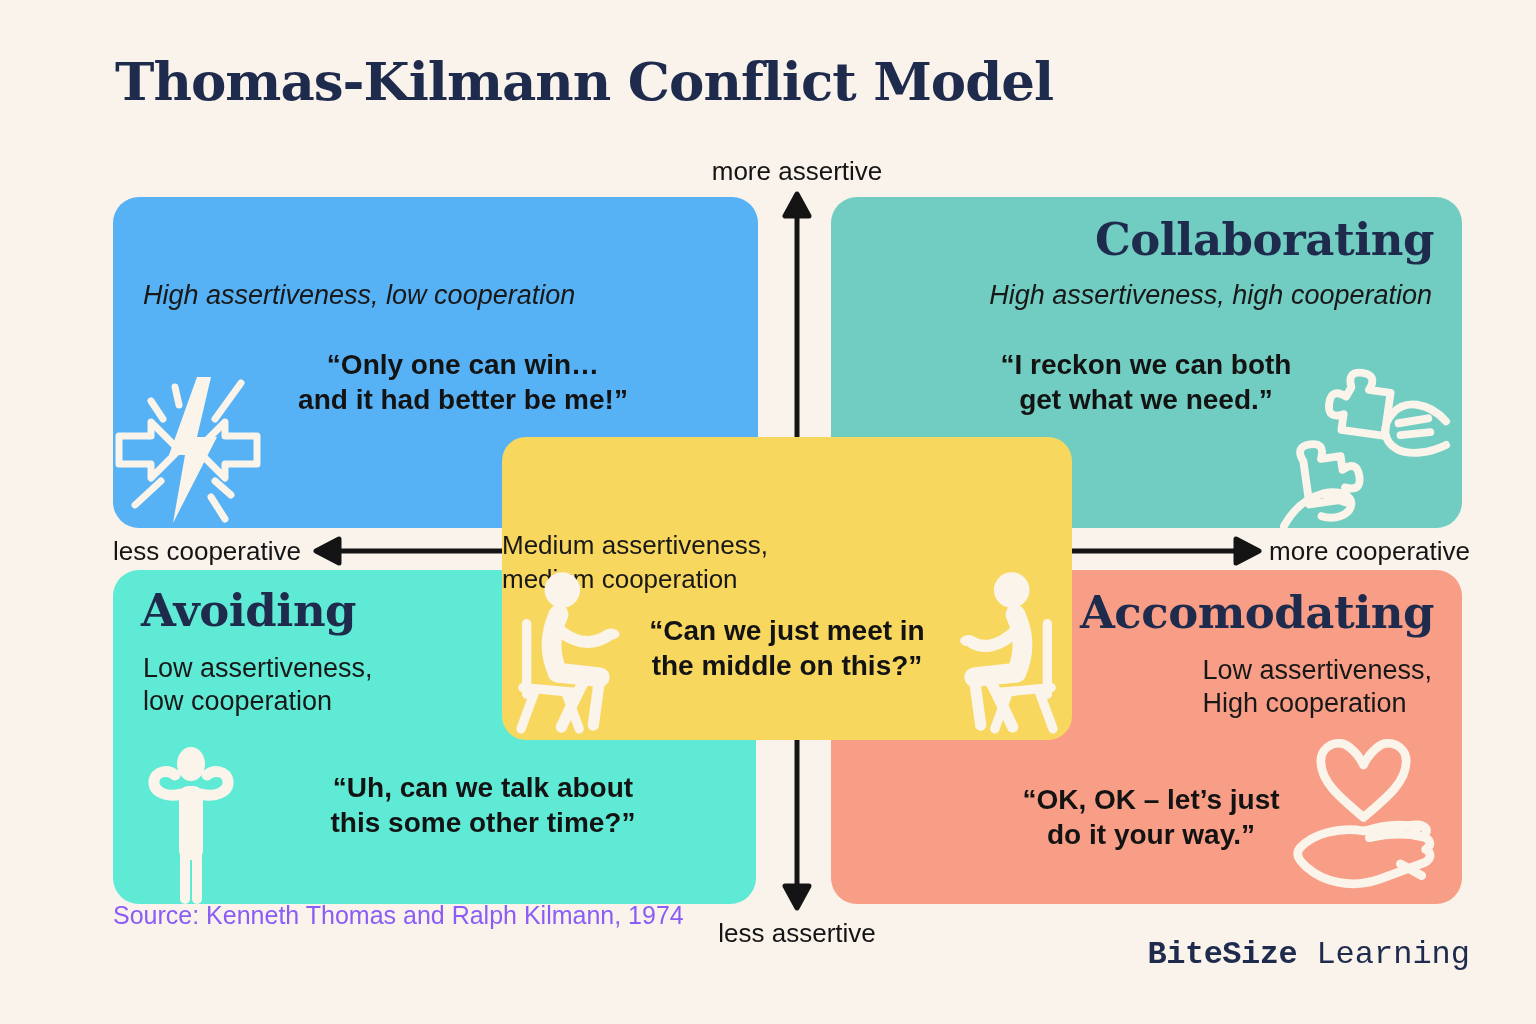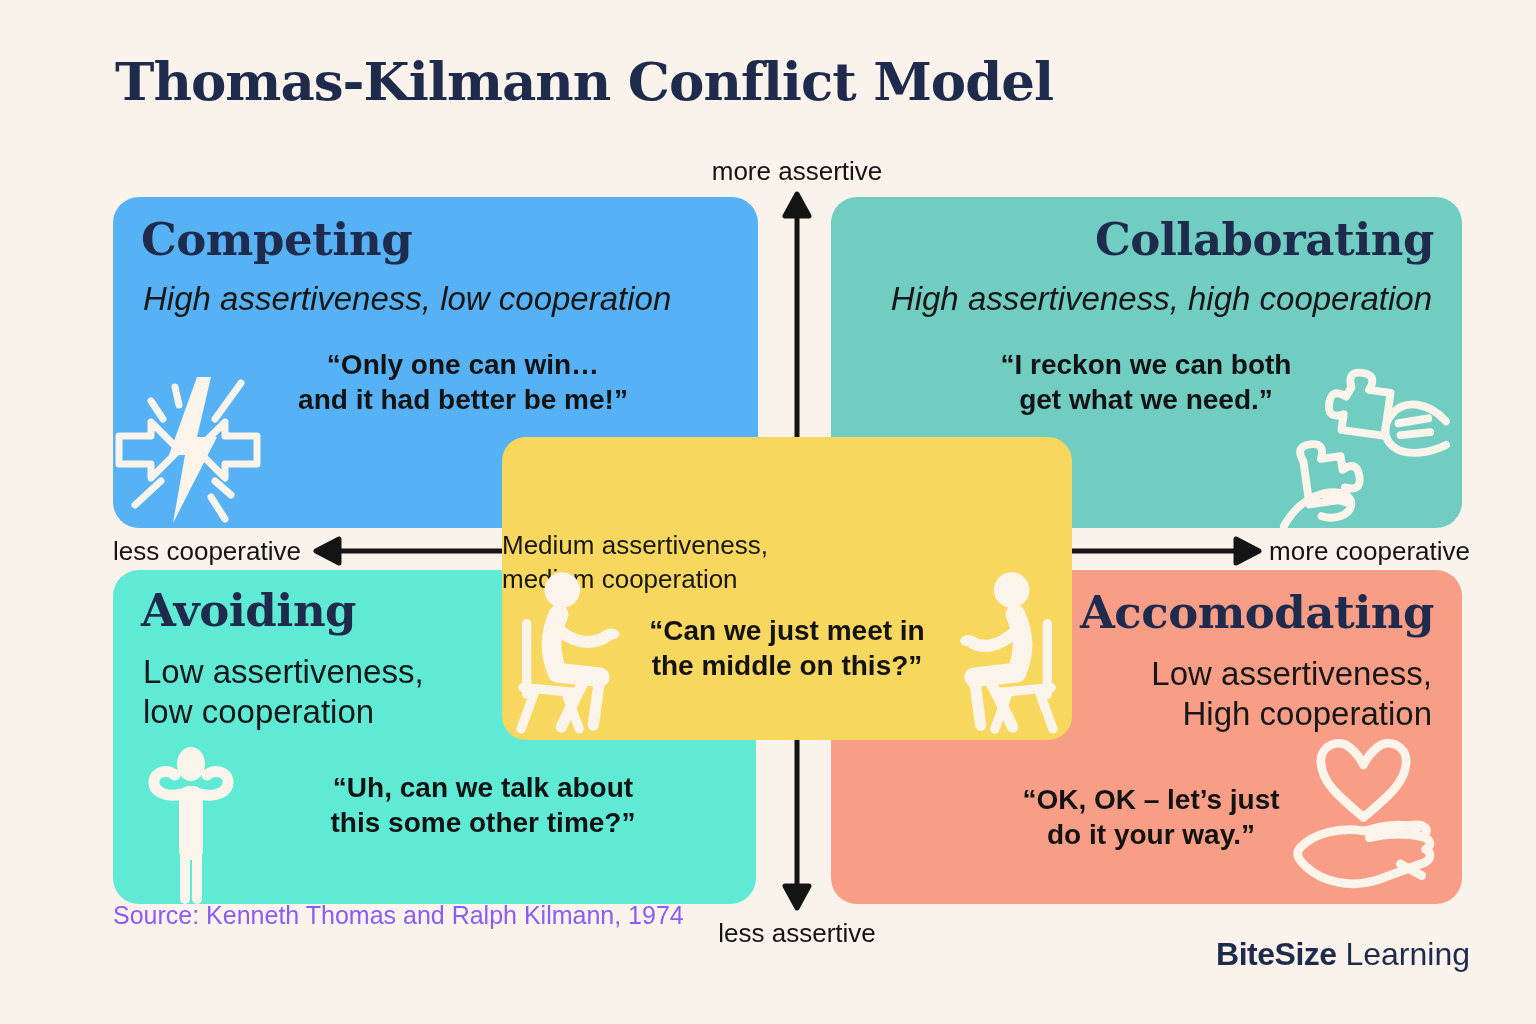--- a/index.html
+++ b/index.html
@@ -7,38 +7,38 @@
           font-family:"Liberation Sans",sans-serif;color:#141414;}
   .page-title{position:absolute;left:115px;top:50px;font-family:"DejaVu Serif",serif;
               font-weight:800;font-size:53px;color:#1F2B4D;letter-spacing:-1px;text-align:right;}
   .quad{position:absolute;border-radius:26px;z-index:1;}
   .quad.competing{left:113px;top:197px;width:645px;height:331px;background:#57B2F5;}
   .quad.collaborating{left:831px;top:197px;width:631px;height:331px;background:#71CCC1;}
   .quad.avoiding{left:113px;top:570px;width:643px;height:334px;background:#5eead4;}
   .quad.accommodating{left:831px;top:570px;width:631px;height:334px;background:#F89E87;}
   .q-title{position:absolute;font-family:"DejaVu Serif",serif;font-weight:800;
            font-size:45px;color:#1F2B4D;letter-spacing:-0.5px;white-space:nowrap;}
-  .q-sub{position:absolute;font-size:33px;line-height:1.22;white-space:pre-line;color:#181818;}
+  .q-sub{position:absolute;font-size:27px;line-height:1.22;white-space:pre-line;color:#181818;}
   .italic{font-style:italic;}
   .q-quote{position:absolute;font-weight:bold;font-size:28px;line-height:1.25;
            text-align:center;white-space:pre-line;color:#131313;}
-  .t-right{text-align:right;}
+  .t-right{text-align:left;}
   .center-box{position:absolute;left:502px;top:437px;width:570px;height:303px;background:#F8D75F;
               border-radius:24px;z-index:10;}
   .center-box .q-title{left:0;right:0;top:18px;text-align:center;font-size:43px;}
   .center-box .q-sub{left:0;right:0;top:92px;font-size:26px;line-height:1.3;}
   .center-box .q-quote{left:0;right:0;top:176px;}
   .axis-label{position:absolute;font-size:26px;color:#141414;white-space:nowrap;}
   .axis-top{left:647px;width:300px;top:156px;text-align:center;}
   .axis-bottom{left:647px;width:300px;top:918px;text-align:center;}
   .axis-left{left:113px;top:536px;}
   .axis-right{right:66px;top:536px;}
   .arrows{position:absolute;left:0;top:0;width:1536px;height:1024px;z-index:5;pointer-events:none;}
   .source{position:absolute;left:113px;top:901px;font-size:25px;color:#8b5cf6;text-align:center;}
-  .logo{position:absolute;right:66px;top:936px;font-family:Liberation Sans, sans-serif;
+  .logo{position:absolute;right:66px;top:936px;font-family:Liberation Mono, monospace;
         font-size:32px;color:#1F2B4D;white-space:nowrap;}
   .logo .bold{font-weight:800;letter-spacing:-0.5px;}
   .logo .reg{font-weight:500;}
   .icon{position:absolute;}
   .icon svg{display:block;width:100%;height:100%;}
 </style>
 </head>
 <body>
 
 <div class="canvas">
@@ -55,21 +55,20 @@
       <line x1="797" y1="212" x2="797" y2="892"></line>
       <line x1="334" y1="551" x2="1240" y2="551"></line>
       <polygon points="797,194 785,216 809,216" stroke-linejoin="round"></polygon>
       <polygon points="797,908 785,886 809,886" stroke-linejoin="round"></polygon>
       <polygon points="316,551 339,539 339,563" stroke-linejoin="round"></polygon>
       <polygon points="1259,551 1236,539 1236,563" stroke-linejoin="round"></polygon>
     </g>
   </svg>
 
   <div class="quad competing">
-    <div class="q-title" style="left:28px;top:16px;">Competing</div>
     <div class="q-sub italic" style="left:30px;top:82px;">High assertiveness, low cooperation</div>
     <div class="q-quote" style="left:140px;top:150px;width:420px;">“Only one can win…
 and it had better be me!”</div>
     <div class="icon" style="left:0px;top:178px;width:150px;height:150px;">
       <svg viewBox="0 0 150 150">
         <g stroke="#FAF4EB" stroke-width="7" fill="none" stroke-linejoin="round" stroke-linecap="round">
           <polygon points="6,61 38,61 38,47 66,75 38,103 38,89 6,89"></polygon>
           <polygon points="144,61 112,61 112,47 84,75 112,103 112,89 144,89"></polygon>
           <line x1="38" y1="26" x2="50" y2="44"></line>
           <line x1="62" y1="12" x2="66" y2="30"></line>

